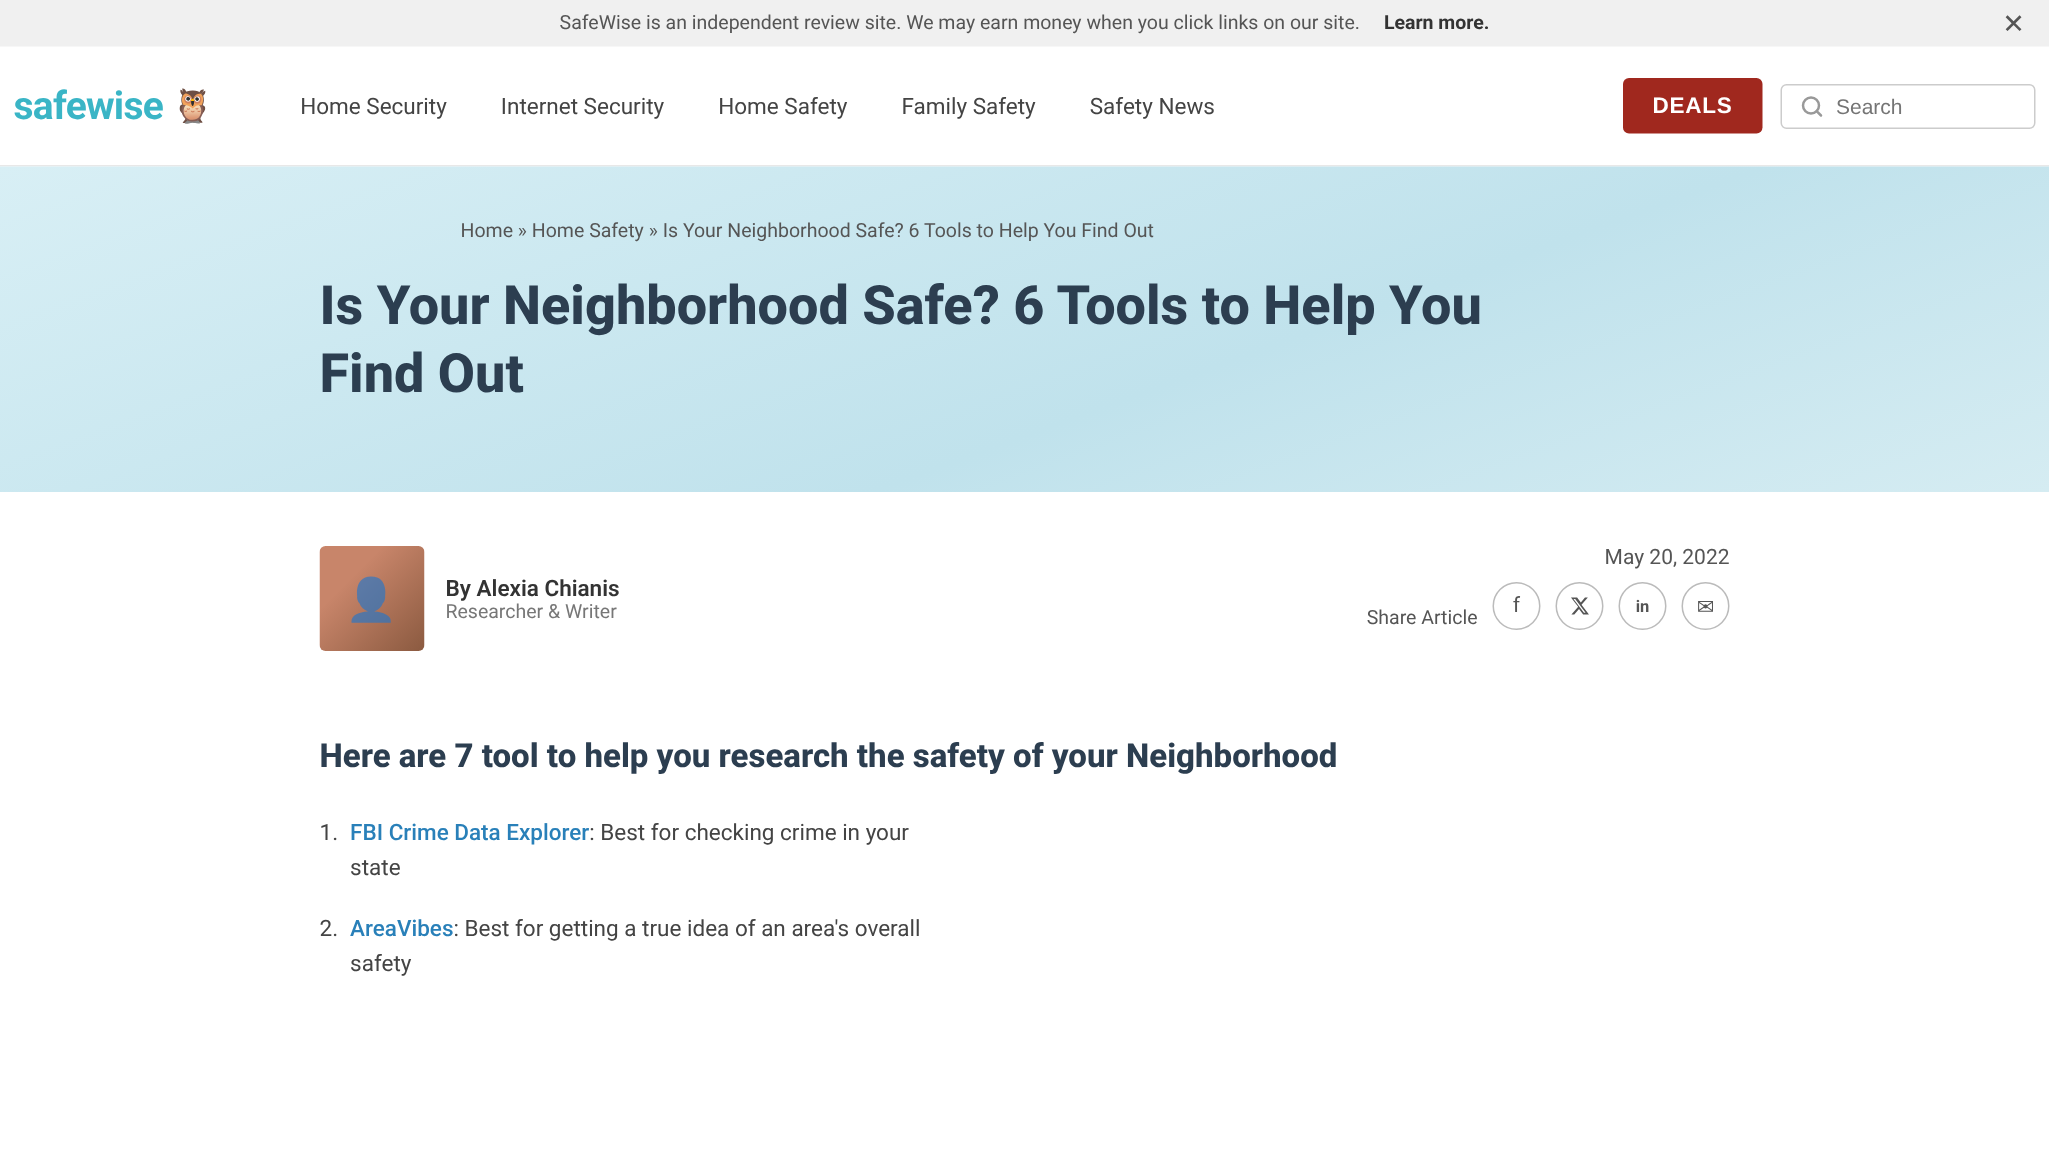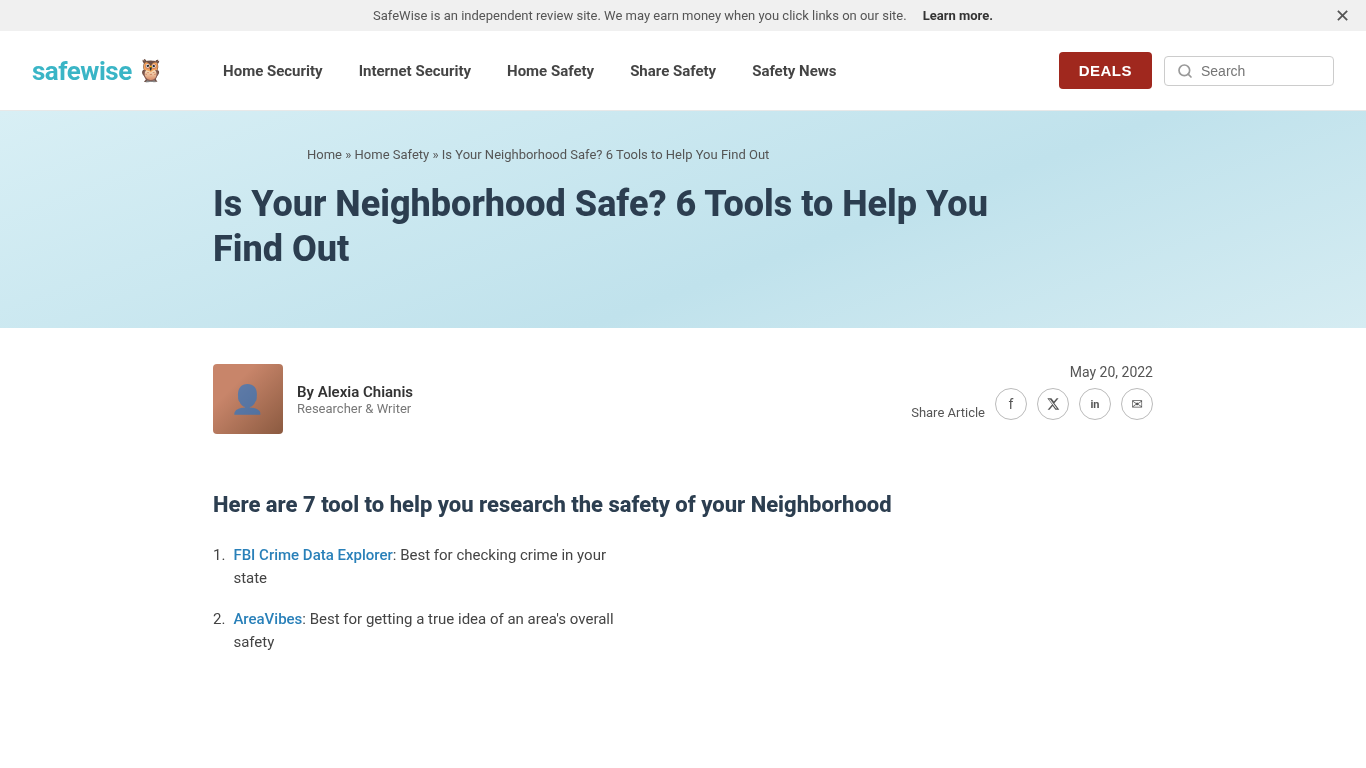--- a/index.html
+++ b/index.html
@@ -32,21 +32,21 @@
       border: none;
       font-size: 18px;
       cursor: pointer;
       color: #555;
     }
 
     
     .navbar {
       display: flex;
       align-items: center;
-      padding: 0 32px;
+      padding: 0 9px;
       height: 80px;
       border-bottom: 1px solid #e8e8e8;
       background: #fff;
     }
     .logo {
       display: flex;
       align-items: center;
       margin-right: 40px;
       text-decoration: none;
     }
@@ -64,21 +64,21 @@
     .nav-links {
       display: flex;
       align-items: center;
       gap: 0;
       flex: 1;
     }
     .nav-link {
       text-decoration: none;
       color: #444;
       font-size: 15px;
-      font-weight: 700;
+      font-weight: 400;
       padding: 0 18px;
       white-space: nowrap;
     }
     .deals-btn {
       background: #a0281e;
       color: #fff;
       border: none;
       border-radius: 4px;
       padding: 10px 20px;
       font-size: 15px;
@@ -274,21 +274,21 @@
 
 <nav class="navbar">
   <a href="#" class="logo">
     <span class="logo-text">safewise</span>
     <span class="logo-owl">🦉</span>
   </a>
   <div class="nav-links">
     <a href="#" class="nav-link">Home Security</a>
     <a href="#" class="nav-link">Internet Security</a>
     <a href="#" class="nav-link">Home Safety</a>
-    <a href="#" class="nav-link">Share Safety</a>
+    <a href="#" class="nav-link">Family Safety</a>
     <a href="#" class="nav-link">Safety News</a>
   </div>
   <button class="deals-btn">DEALS</button>
   <div class="search-box">
     <svg class="search-icon-svg" width="16" height="16" viewBox="0 0 24 24" fill="none" stroke="#999" stroke-width="2.5" stroke-linecap="round" stroke-linejoin="round">
       <circle cx="11" cy="11" r="8"></circle>
       <line x1="21" y1="21" x2="16.65" y2="16.65"></line>
     </svg>
     <input type="text" placeholder="Search" style="">
   </div>

